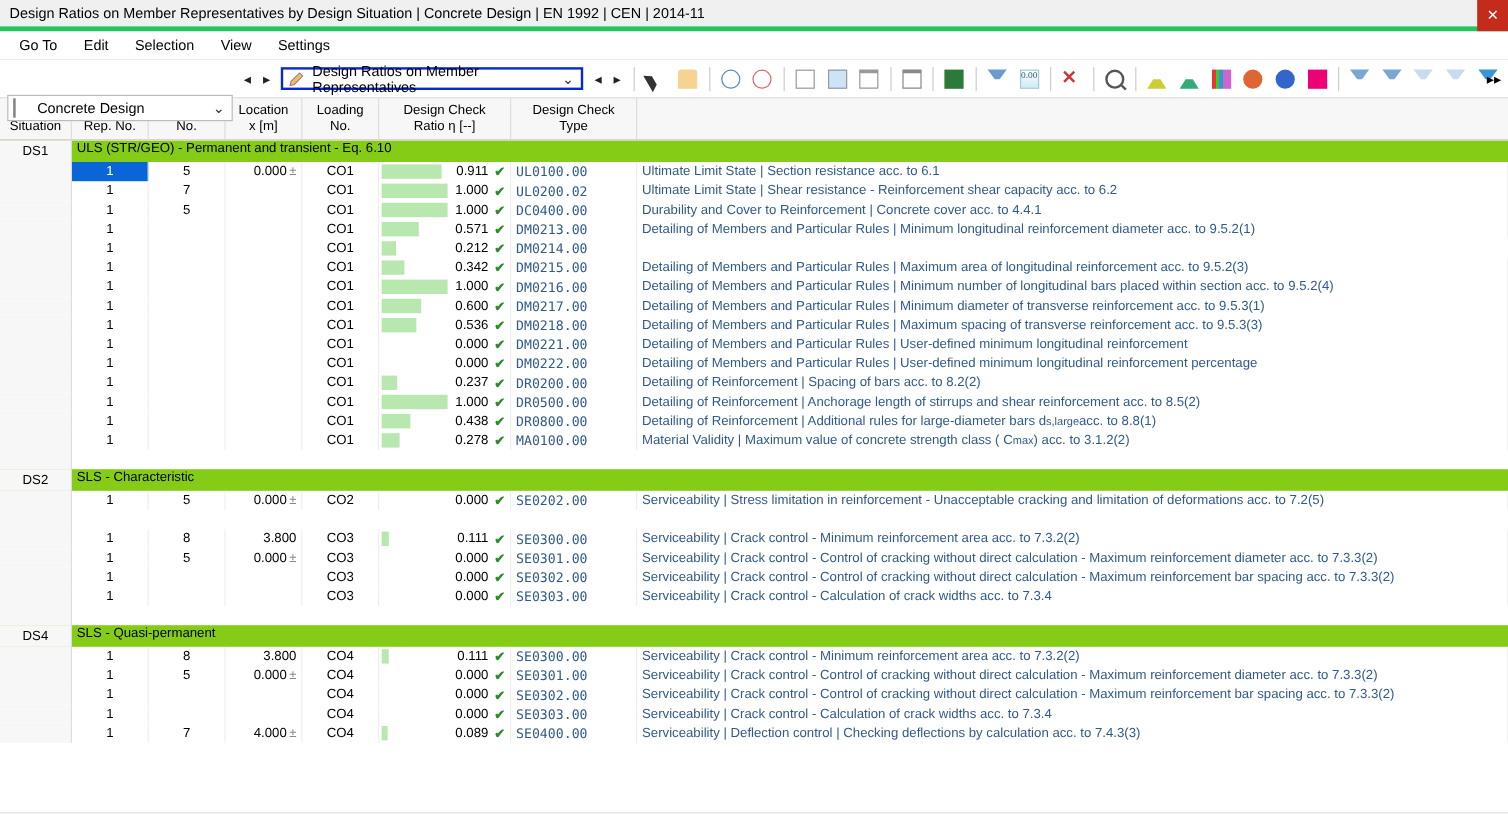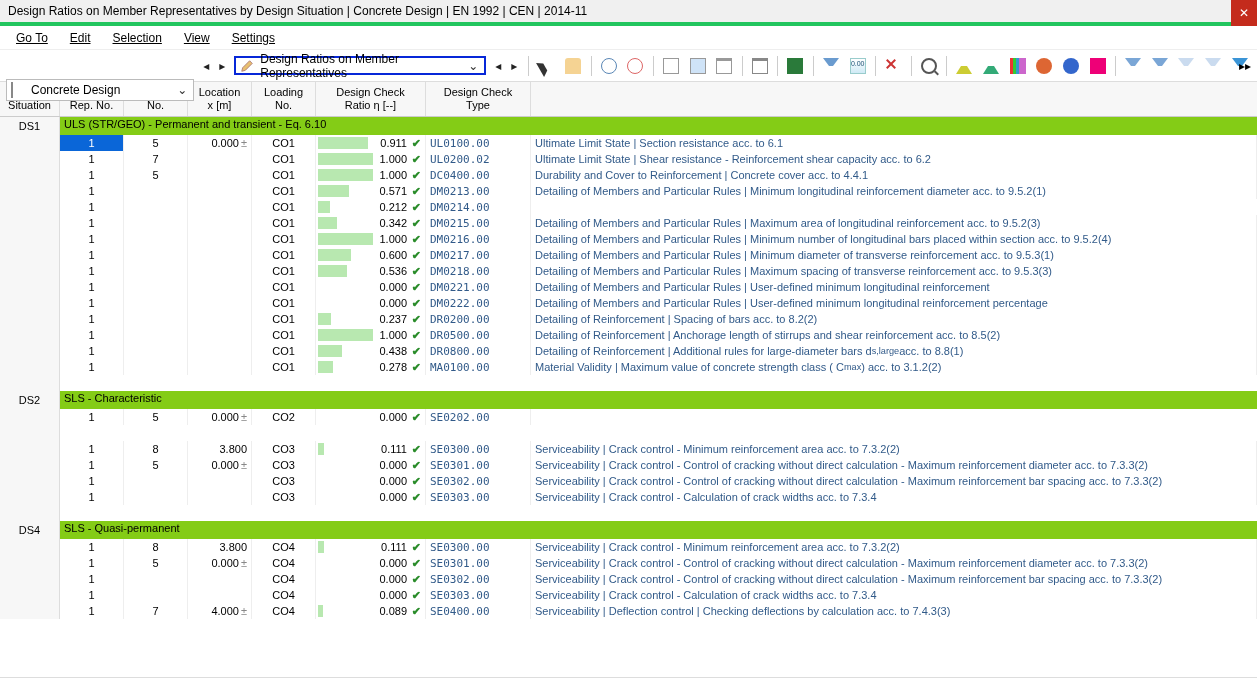--- a/index.html
+++ b/index.html
@@ -1,21 +1,21 @@
 <!DOCTYPE html>
 <html><head>
 <meta charset="utf-8">
 <style>
   * { box-sizing: border-box; margin: 0; padding: 0; }
   body { font-family: "Segoe UI", Arial, sans-serif; font-size: 12px; background: #fff; width: 1257px; height: 678px; overflow: hidden; position: relative; }
   .title-bar { background: #f0f0f0; height: 26px; display: flex; align-items: center; padding: 0 8px; position: relative; border-bottom: 4px solid #22c55e; }
   .title-text { font-size: 12px; color: #000; }
   .close-btn { position: absolute; right: 0; top: 0; width: 26px; height: 26px; background: #c42b1c; color: #fff; display: flex; align-items: center; justify-content: center; cursor: pointer; font-size: 12px; }
   .menu-bar { height: 24px; display: flex; align-items: center; gap: 2px; padding: 0 6px; border-bottom: 1px solid #eee; }
-  .menu-item { padding: 2px 10px; cursor: pointer; text-decoration: underline; }
+  .menu-item { padding: 2px 10px; cursor: pointer; }
   .toolbar { height: 32px; display: flex; align-items: center; padding: 2px 6px; gap: 4px; border-bottom: 1px solid #ddd; }
   .combo { display: inline-flex; align-items: center; border: 1px solid #bbb; background: #fff; height: 22px; padding: 0 4px; }
   .combo.highlighted { border: 2px solid #0727d8; height: 19px; }
   .combo .ico { width: 14px; height: 14px; margin-right: 4px; display: inline-block; }
   .combo .txt { flex: 1; padding: 0 2px; }
   .combo .chev { width: 14px; text-align: center; color: #333; }
   .nav-arrows { display: inline-flex; align-items: center; }
   .nav-arrows .ar { width: 16px; text-align:center; color: #222; cursor: pointer; }
   .tb-sep { width:1px; height: 20px; background: #ccc; margin: 0 2px; }
   .tb-btn { width: 24px; height: 22px; border: 1px solid transparent; display: inline-flex; align-items: center; justify-content: center; cursor: pointer; }
@@ -457,20 +457,21 @@
       <div class="cell c-repno">1</div>
       <div class="cell c-memno">5</div>
       <div class="cell c-loc">0.000<span class="uncert">±</span></div>
       <div class="cell c-load">CO2</div>
       <div class="cell c-ratio">
         <span class="bar" style="width:0px;"></span>
         <span class="val">0.000</span>
         <span class="chk">✔</span>
       </div>
       <div class="cell c-type">SE0202.00</div>
+      <div class="cell c-desc">Serviceability | Stress limitation in reinforcement - Unacceptable cracking and limitation of deformations acc. to 7.2(5)</div>
     </div>
     <div class="spacer-row">
       <div class="c-sit"></div>
       <div class="rest"></div>
     </div>
     <div class="data-row">
       <div class="cell c-sit"></div>
       <div class="cell c-repno">1</div>
       <div class="cell c-memno">8</div>
       <div class="cell c-loc">3.800</div>

